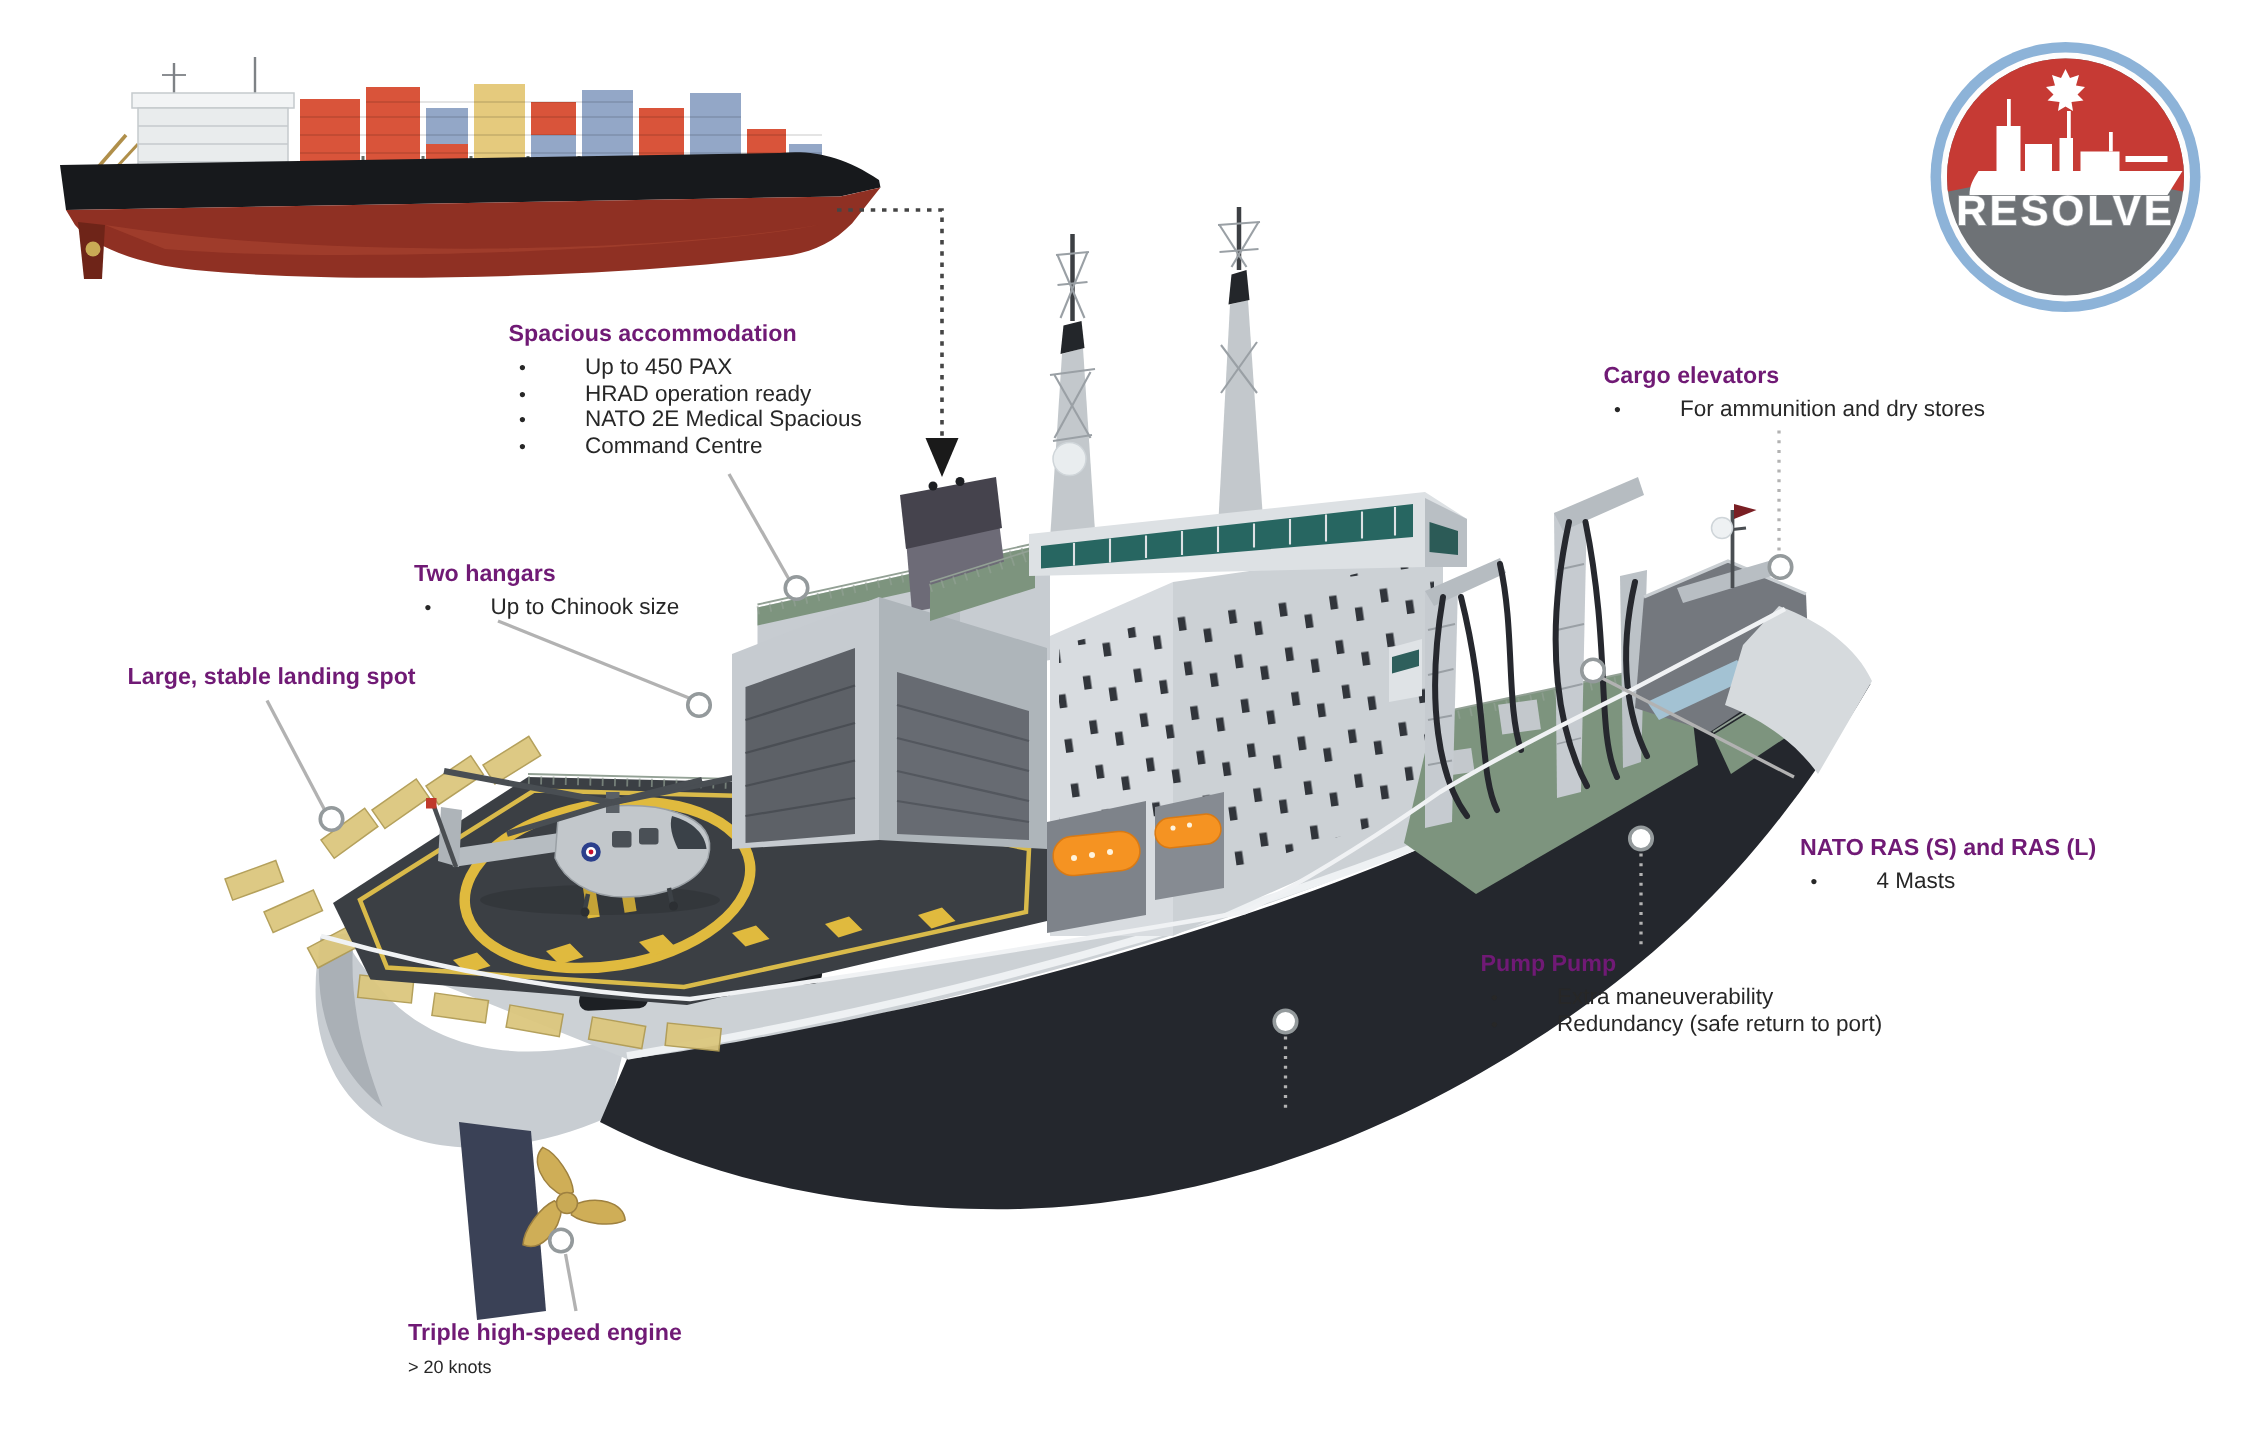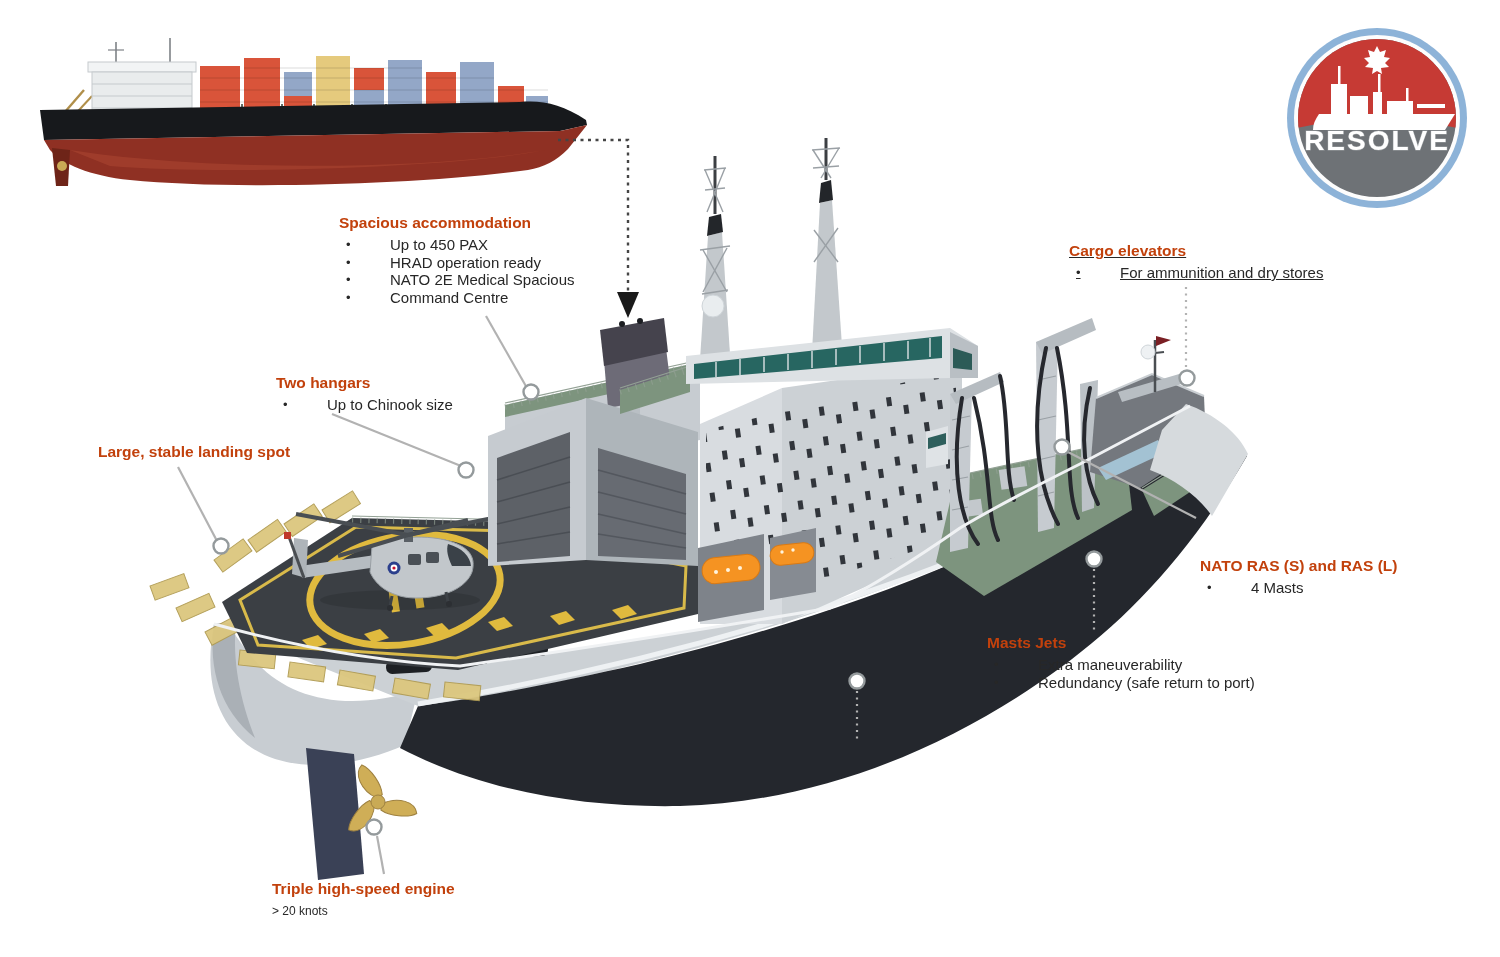--- a/index.html
+++ b/index.html
@@ -1,20 +1,20 @@
 <!DOCTYPE html>
 <html><head>
 <meta charset="utf-8">
 <style>
   html,body{margin:0;padding:0;background:#fff;}
   .canvas{position:relative;width:1500px;height:957px;background:#ffffff;overflow:hidden;
           font-family:"Liberation Sans",sans-serif;padding-left:32px;}
   svg.scene{position:absolute;left:0;top:0;}
   .callout{position:absolute;color:#272727;white-space:nowrap;}
-  .callout .title{font-weight:bold;font-size:15.5px;color:#c2410c;margin:0 0 4px 0;}
+  .callout .title{font-weight:bold;font-size:15.5px;color:#701a75;margin:0 0 4px 0;}
   .callout .row{display:flex;font-size:15px;line-height:17.6px;}
   .callout .dot{width:44px;padding-left:7px;font-size:13px;}
   .callout .note{font-size:12px;line-height:18px;margin-top:2px;}
   .rail{stroke:#93a195;stroke-width:1.2;fill:none;}
   .railposts{stroke:#93a195;stroke-width:5.5;fill:none;stroke-dasharray:1.2 7;opacity:.65;}
   .net{fill:#dcc77e;stroke:#b19c54;stroke-width:1;opacity:.95;}
   .hose{stroke:#26282e;stroke-width:4;fill:none;stroke-linecap:round;}
   .leader{stroke:#b2b2b2;stroke-width:2.2;fill:none;}
   .leaderdot{fill:#ffffff;stroke:#949a9c;stroke-width:2.4;}
   .dotted{stroke-dasharray:2 4.5;}
@@ -409,42 +409,42 @@
   </div>
 
   <div class="callout" style="left:276px;top:374px;">
     <div class="title">Two hangars</div>
     <div class="row">
         <span class="dot">•</span>
         <span>Up to Chinook size</span>
       </div>
   </div>
 
-  <div class="callout" style="left:98px;top:443px;">
+  <div class="callout" style="left:85px;top:443px;">
     <div class="title">Large, stable landing spot</div>
   </div>
 
-  <div class="callout" style="left:1069px;top:242px;text-decoration:underline;">
+  <div class="callout" style="left:1069px;top:242px;">
     <div class="title">Cargo elevators</div>
     <div class="row">
         <span class="dot">•</span>
         <span>For ammunition and dry stores</span>
       </div>
   </div>
 
   <div class="callout" style="left:1200px;top:511px;margin-top:46px;">
     <div class="title">NATO RAS (S) and RAS (L)</div>
     <div class="row">
         <span class="dot">•</span>
         <span>4 Masts</span>
       </div>
   </div>
 
   <div class="callout" style="left:987px;top:634px;">
-    <div class="title">Masts Jets</div>
+    <div class="title">Pump Pump</div>
     <div class="row">
         <span class="dot">•</span>
         <span>Extra maneuverability</span>
       </div>
     <div class="row">
         <span class="dot">•</span>
         <span>Redundancy (safe return to port)</span>
       </div>
   </div>
 

